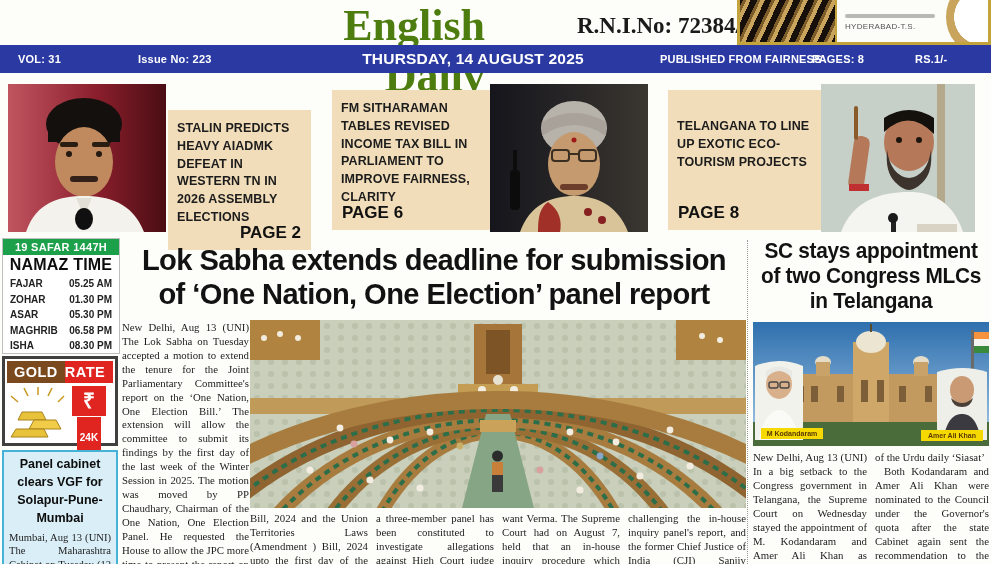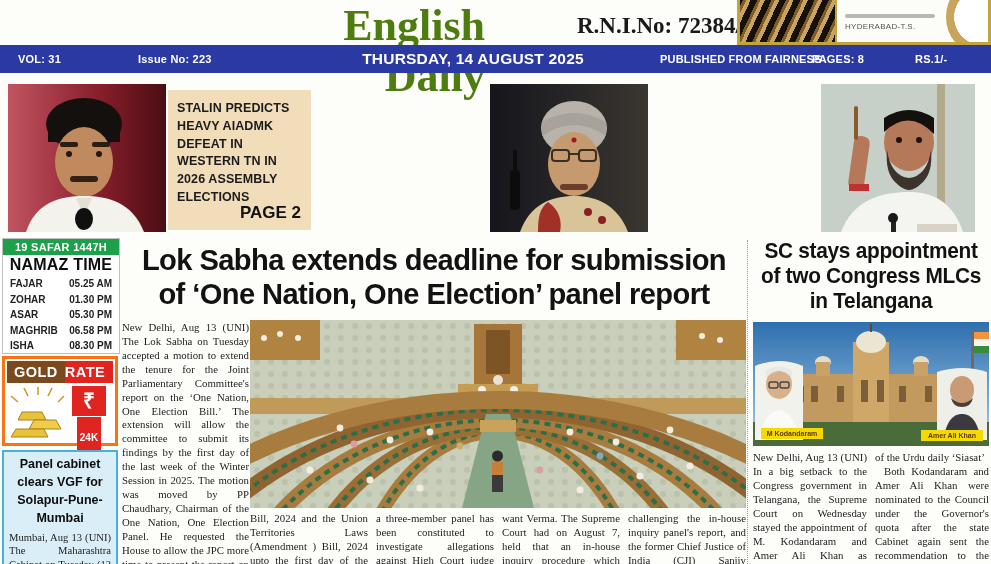--- a/index.html
+++ b/index.html
@@ -34,21 +34,21 @@
   
   .namaz{position:absolute;left:2px;top:238px;width:116px;height:114px;background:#fff;
       border:1px solid #bfbfbf;}
   .namaz-hijri{height:16px;background:#1da04a;color:#fff;text-align:center;font-weight:bold;
       font-size:11px;line-height:16px;letter-spacing:.3px;}
   .namaz-title{text-align:center;font-weight:bold;font-size:16px;color:#0d0d0d;padding:1px 0 2px 0;
       letter-spacing:.2px;}
   .namaz-row{display:flex;justify-content:space-between;padding:0 7px;font-size:10px;
       font-weight:bold;color:#222;line-height:15.5px;}
   .gold{position:absolute;left:2px;top:356px;width:116px;height:90px;background:#fff;
-      border:3px solid #f97316;box-sizing:border-box;}
+      border:3px solid #404040;box-sizing:border-box;}
   .gold-head{display:flex;height:22px;margin:2px;}
   .gold-head .g1{flex:1.2;background:#7a4a1e;color:#fff;font-weight:800;font-size:14.5px;
       text-align:center;line-height:22px;letter-spacing:.5px;}
   .gold-head .g2{flex:1;background:#e02420;color:#fff;font-weight:800;font-size:14.5px;
       text-align:left;line-height:22px;letter-spacing:.5px;}
   .gold-body{display:flex;padding:1px 3px;}
   .gold-bars{width:58px;height:52px;}
   .gold-right{flex:1;text-align:center;}
   .rupee-box{width:34px;height:30px;background:#e02420;color:#fff;font-size:21px;font-weight:bold;
       line-height:30px;text-align:center;margin:0 auto;}
@@ -127,25 +127,29 @@
       <rect x="52" y="58" width="18" height="5" rx="2" fill="#2a1d12"></rect>
       <rect x="84" y="58" width="18" height="5" rx="2" fill="#2a1d12"></rect>
       <circle cx="61" cy="70" r="3" fill="#241811"></circle>
         <circle cx="91" cy="70" r="3" fill="#241811"></circle>
       <rect x="62" y="92" width="28" height="6" rx="3" fill="#332018"></rect>
       <path d="M18 148 C28 118 52 112 76 112 C100 112 124 118 136 148 Z" fill="#f3f2ec"></path>
       <polygon points="68,114 76,132 84,114" fill="#e2e0d6"></polygon>
       <ellipse cx="76" cy="135" rx="9" ry="11" fill="#101010"></ellipse>
     </svg>
   </div>
-  <div class="tbox" style="left:168px;width:143px;">
+  <div class="tbox" style="left:168px;width:143px;margin-top:20px;">
     <div class="thead">STALIN PREDICTS HEAVY AIADMK DEFEAT IN WESTERN TN IN 2026 ASSEMBLY ELECTIONS</div>
     <div class="tpage" style="right:10px;">PAGE 2</div>
   </div>
 
+  <div class="tbox" style="left:332px;width:158px;">
+    <div class="thead">FM SITHARAMAN TABLES REVISED INCOME TAX BILL  IN PARLIAMENT TO IMPROVE FAIRNESS, CLARITY</div>
+    <div class="tpage" style="left:10px;">PAGE 6</div>
+  </div>
   <div class="tphoto" style="left:490px;width:158px;">
     <svg width="158" height="148" viewBox="0 0 158 148">
       <defs>
           <linearGradient id="bg2" x1="0" y1="0" x2="1" y2="0">
         <stop offset="0" stop-color="#15151c"></stop>
             <stop offset="1" stop-color="#3a3630"></stop>
       </linearGradient>
         </defs>
       <rect width="158" height="148" fill="url(#bg2)"></rect>
       <ellipse cx="84" cy="44" rx="33" ry="27" fill="#b7b2aa"></ellipse>
@@ -158,20 +162,24 @@
       <rect x="70" y="100" width="28" height="6" rx="3" fill="#6b3d2a"></rect>
       <path d="M30 148 C40 120 62 112 84 112 C108 112 128 122 138 148 Z" fill="#d9c49a"></path>
       <path d="M58 118 C70 126 72 138 70 148 L48 148 C48 132 50 124 58 118 Z" fill="#a03028"></path>
       <circle cx="98" cy="128" r="4" fill="#872020"></circle>
         <circle cx="112" cy="136" r="4" fill="#872020"></circle>
       <rect x="20" y="86" width="10" height="40" rx="4" fill="#0c0c0c"></rect>
       <rect x="23" y="66" width="4" height="24" fill="#0c0c0c"></rect>
     </svg>
   </div>
 
+  <div class="tbox" style="left:668px;width:153px;">
+    <div class="thead" style="padding-top:28px;">TELANGANA TO LINE UP EXOTIC ECO-TOURISM PROJECTS</div>
+    <div class="tpage" style="left:10px;">PAGE 8</div>
+  </div>
   <div class="tphoto" style="left:821px;width:154px;">
     <svg width="154" height="148" viewBox="0 0 154 148">
       <rect width="154" height="148" fill="#c7cfc9"></rect>
       <rect x="116" y="0" width="8" height="120" fill="#b5a98c"></rect>
       <ellipse cx="88" cy="58" rx="25" ry="29" fill="#b5795a"></ellipse>
       <path d="M63 48 q25 -24 50 2 l0 -16 q-25 -16 -50 0 Z" fill="#14100c"></path>
       <path d="M66 66 q4 26 22 28 q18 -2 22 -28 q2 22 -8 32 q-8 8 -14 8 q-6 0 -14 -8 q-10 -10 -8 -32 Z" fill="#3c332c"></path>
       <circle cx="78" cy="56" r="3" fill="#1c140e"></circle>
         <circle cx="98" cy="56" r="3" fill="#1c140e"></circle>
       <path d="M20 148 C32 116 60 108 88 108 C112 108 132 118 142 148 Z" fill="#f4f4f0"></path>

